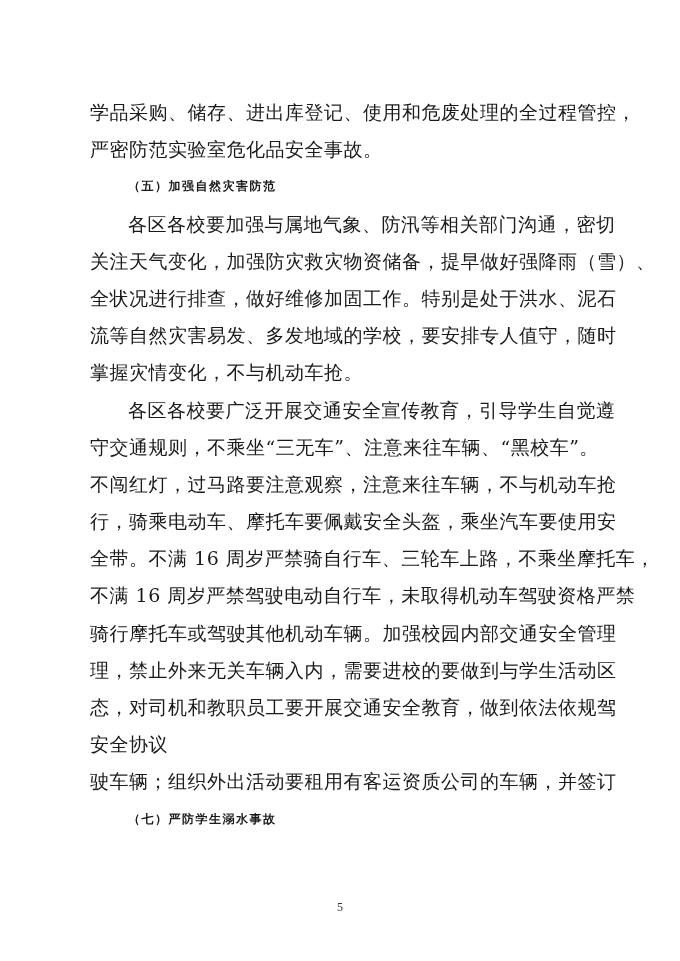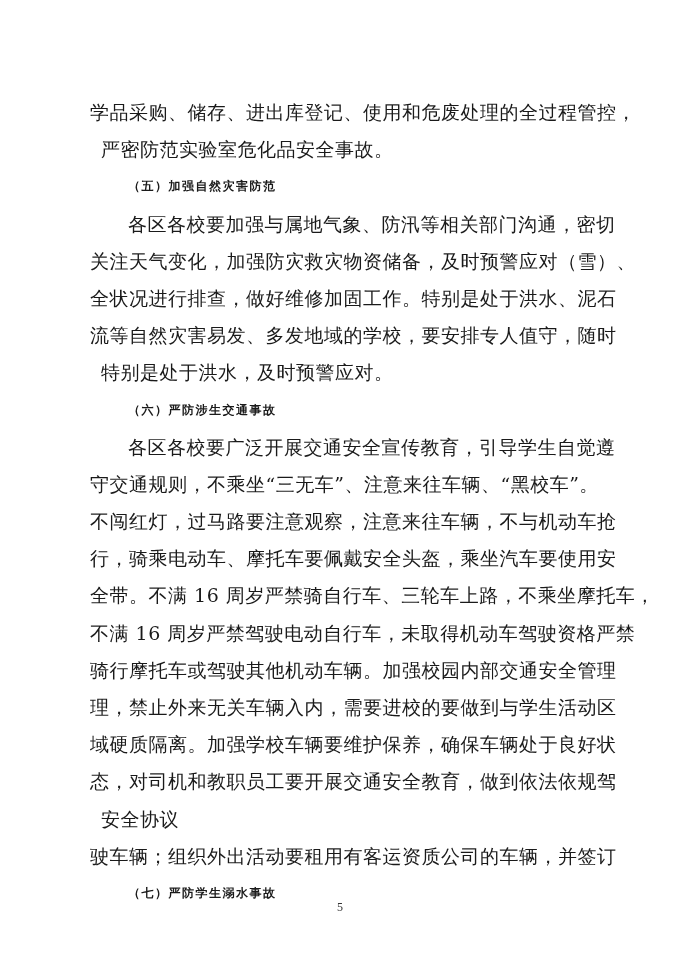--- a/index.html
+++ b/index.html
@@ -7,50 +7,48 @@
   .page { position: absolute; left: 0; top: 16px; width: 568px; height: 961px; background: #ffffff; }
   .content {
     position: absolute; left: 90px; top: 78px; width: 505px;
     font-family: "DejaVu Serif", "Liberation Serif", serif;
     font-size: 19px; color: #1a1a1a;
   }
   .line {
     height: 37.2px; line-height: 37.2px; white-space: nowrap;
     text-align: justify; text-align-last: justify; letter-spacing: 0.5px;
   }
-  .line.last { text-align-last: left; margin-left: 11px; }
+  .line.last { text-align-last: left; }
   .line.indent { padding-left: 38px; }
   .heading { padding-left: 38px; text-align-last: left; font-weight: bold; font-size: 12px; letter-spacing: 1.5px; }
   .page-number {
     position: absolute; left: 0; width: 680px; top: 884px; text-align: center;
     font-family: "Liberation Serif", serif; font-size: 12px; color: #333333;
   }
 </style>
 </head>
 <body>
 
 <div class="page">
   <div class="content">
     <div class="line">学品采购、储存、进出库登记、使用和危废处理的全过程管控，</div>
     <div class="line last">严密防范实验室危化品安全事故。</div>
     <div class="line heading">（五）加强自然灾害防范</div>
     <div class="line indent">各区各校要加强与属地气象、防汛等相关部门沟通，密切</div>
-    <div class="line">关注天气变化，加强防灾救灾物资储备，及时预警应对（雪）、</div>
+    <div class="line">关注天气变化，加强防灾救灾物资储备，提早做好强降雨（雪）、</div>
     <div class="line">全状况进行排查，做好维修加固工作。特别是处于洪水、泥石</div>
     <div class="line">流等自然灾害易发、多发地域的学校，要安排专人值守，随时</div>
-    <div class="line last">特别是处于洪水，及时预警应对。</div>
-    <div class="line heading">（六）严防涉生交通事故</div>
+    <div class="line last">掌握灾情变化，不与机动车抢。</div>
     <div class="line indent">各区各校要广泛开展交通安全宣传教育，引导学生自觉遵</div>
     <div class="line">守交通规则，不乘坐“三无车”、注意来往车辆、“黑校车”。</div>
     <div class="line">不闯红灯，过马路要注意观察，注意来往车辆，不与机动车抢</div>
     <div class="line">行，骑乘电动车、摩托车要佩戴安全头盔，乘坐汽车要使用安</div>
     <div class="line">全带。不满 16 周岁严禁骑自行车、三轮车上路，不乘坐摩托车，</div>
     <div class="line">不满 16 周岁严禁驾驶电动自行车，未取得机动车驾驶资格严禁</div>
     <div class="line">骑行摩托车或驾驶其他机动车辆。加强校园内部交通安全管理</div>
     <div class="line">理，禁止外来无关车辆入内，需要进校的要做到与学生活动区</div>
-    <div class="line">域硬质隔离。加强学校车辆要维护保养，确保车辆处于良好状</div>
     <div class="line">态，对司机和教职员工要开展交通安全教育，做到依法依规驾</div>
     <div class="line last">安全协议</div>
     <div class="line">驶车辆；组织外出活动要租用有客运资质公司的车辆，并签订</div>
     <div class="line heading">（七）严防学生溺水事故</div>
   </div>
   <div class="page-number">5</div>
 </div>
 
 </body></html>

